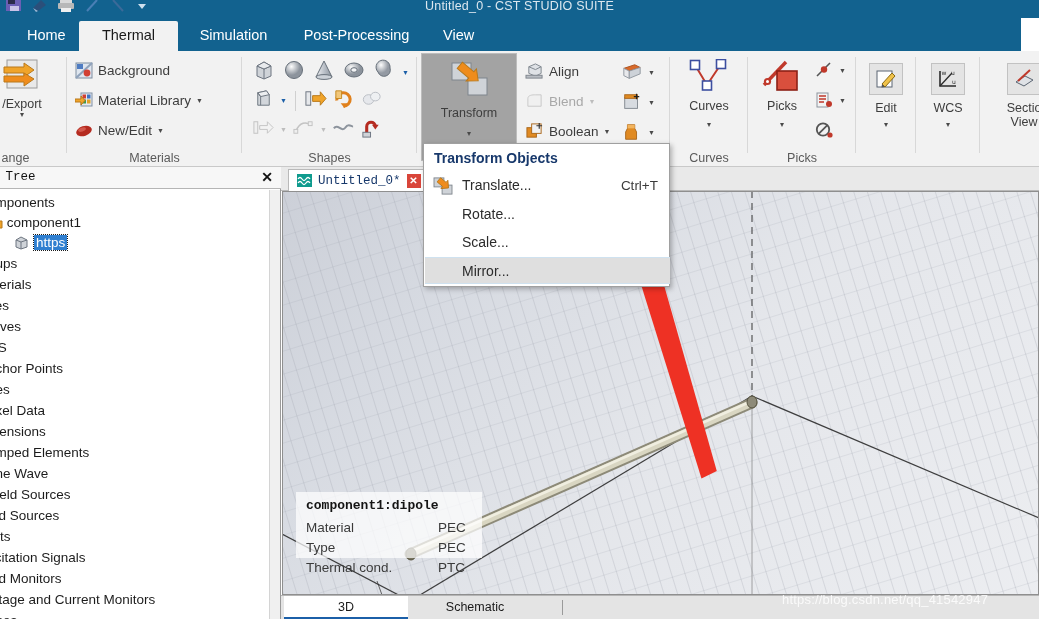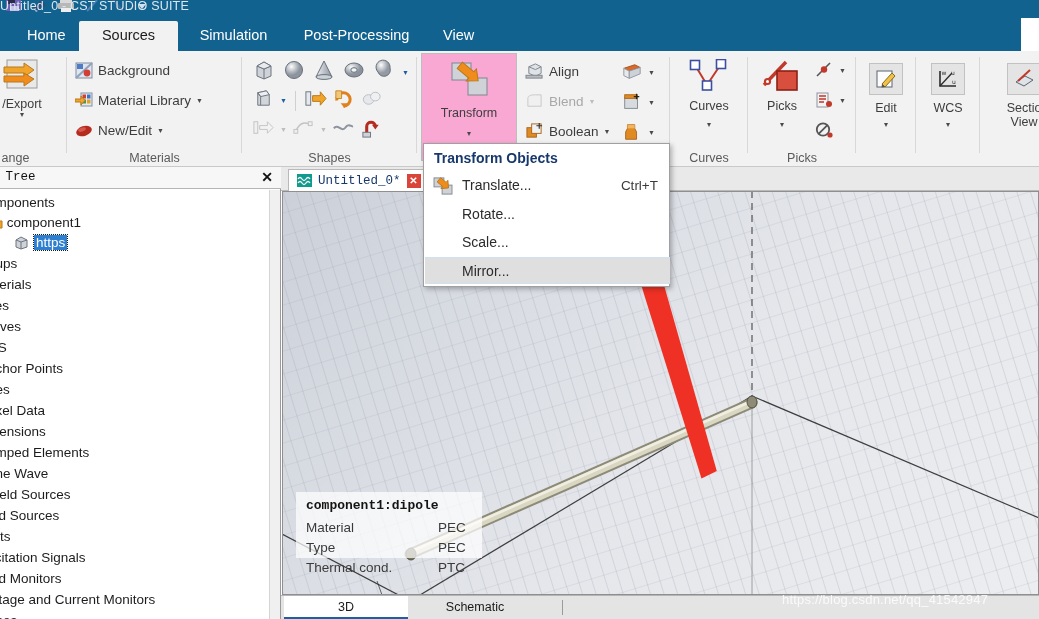--- a/index.html
+++ b/index.html
@@ -13,21 +13,21 @@
 
   
   .titlebar {
     position: absolute; left: 0; top: 0; width: 1039px; height: 18px;
     background: #12628f; color: #e8eef3;
   }
   .qat { position: absolute; left: 4px; top: -3px; display: flex; gap: 6px; align-items: center; }
   .qat-ico { width: 20px; height: 18px; position: relative; display:block; }
   .qat-ico svg { display:block; }
   .title-text {
-    position: absolute; left: 0; top: -1px; width: 1039px; 
+    position: absolute; left: 0; top: -1px; width: 1039px; text-align: center;
     font-size: 12.5px; letter-spacing: .2px; color: #dce7ef; white-space: nowrap;
   }
 
   
   .tabstrip {
     position: absolute; left: 0; top: 18px; width: 1021px; height: 33px;
     background: #12628f;
   }
   .tab {
     position: absolute; top: 3px; height: 30px; line-height: 28px;
@@ -57,21 +57,21 @@
   .bigbtn .cap { font-size: 12.5px; color: #3d3d3d; display: block; white-space: nowrap; }
   .bigbtn .caret { font-size: 8px; color: #4a4a4a; display:block; line-height: 8px; }
   .smallrow { position: absolute; display: flex; align-items: center; gap: 5px; white-space: nowrap; }
   .smallrow .lbl { font-size: 13.5px; color: #3d3d3d; }
   .smallrow .lbl.dim { color: #a8a8a8; }
   .caret-s { font-size: 7px; color: #4a4a4a; }
   .caret-s.dim { color: #bdbdbd; }
   .icobox { display: inline-flex; align-items: center; justify-content: center; }
 
   
-  .pressed { background: #f9a8d4; border: 1px solid #bdbdbd; }
+  .pressed { background: #a3a3a3; border: 1px solid #bdbdbd; }
 
   
   .menu {
     position: absolute; left: 423px; top: 143px; width: 247px; height: 144px;
     background: #ffffff; border: 1px solid #a0a0a0;
     box-shadow: 2px 2px 5px rgba(0,0,0,.28); z-index: 60;
   }
   .menu-title {
     position: absolute; left: 10px; top: 6px; font-size: 14px; font-weight: bold; color: #17386b;
   }
@@ -217,21 +217,21 @@
         <svg width="16" height="18" viewBox="0 0 16 18">
             <path d="M4 7 L12 7 L8 12 Z" fill="#cfe0ee"></path>
           </svg>
       </span>
     </div>
     <div class="title-text">Untitled_0 - CST STUDIO SUITE</div>
   </div>
 
   <div class="tabstrip">
     <div class="tab" style="left:14px;width:60px;text-align:center">Home</div>
-    <div class="tab active" style="left:79px;width:99px;text-align:center">Sources</div>
+    <div class="tab active" style="left:79px;width:99px;text-align:center">Thermal</div>
     <div class="tab" style="left:288px;width:137px;text-align:center">Post-Processing</div>
     <div class="tab" style="left:184px;width:99px;text-align:center">Simulation</div>
     <div class="tab" style="left:430px;width:55px;text-align:center">View</div>
   </div>
 
   <div class="ribbon">
 
     <div class="rgroup" style="left:-36px;width:103px">
       <div class="bigbtn" style="left:18px;top:6px;width:80px">
         <span class="icobox">

